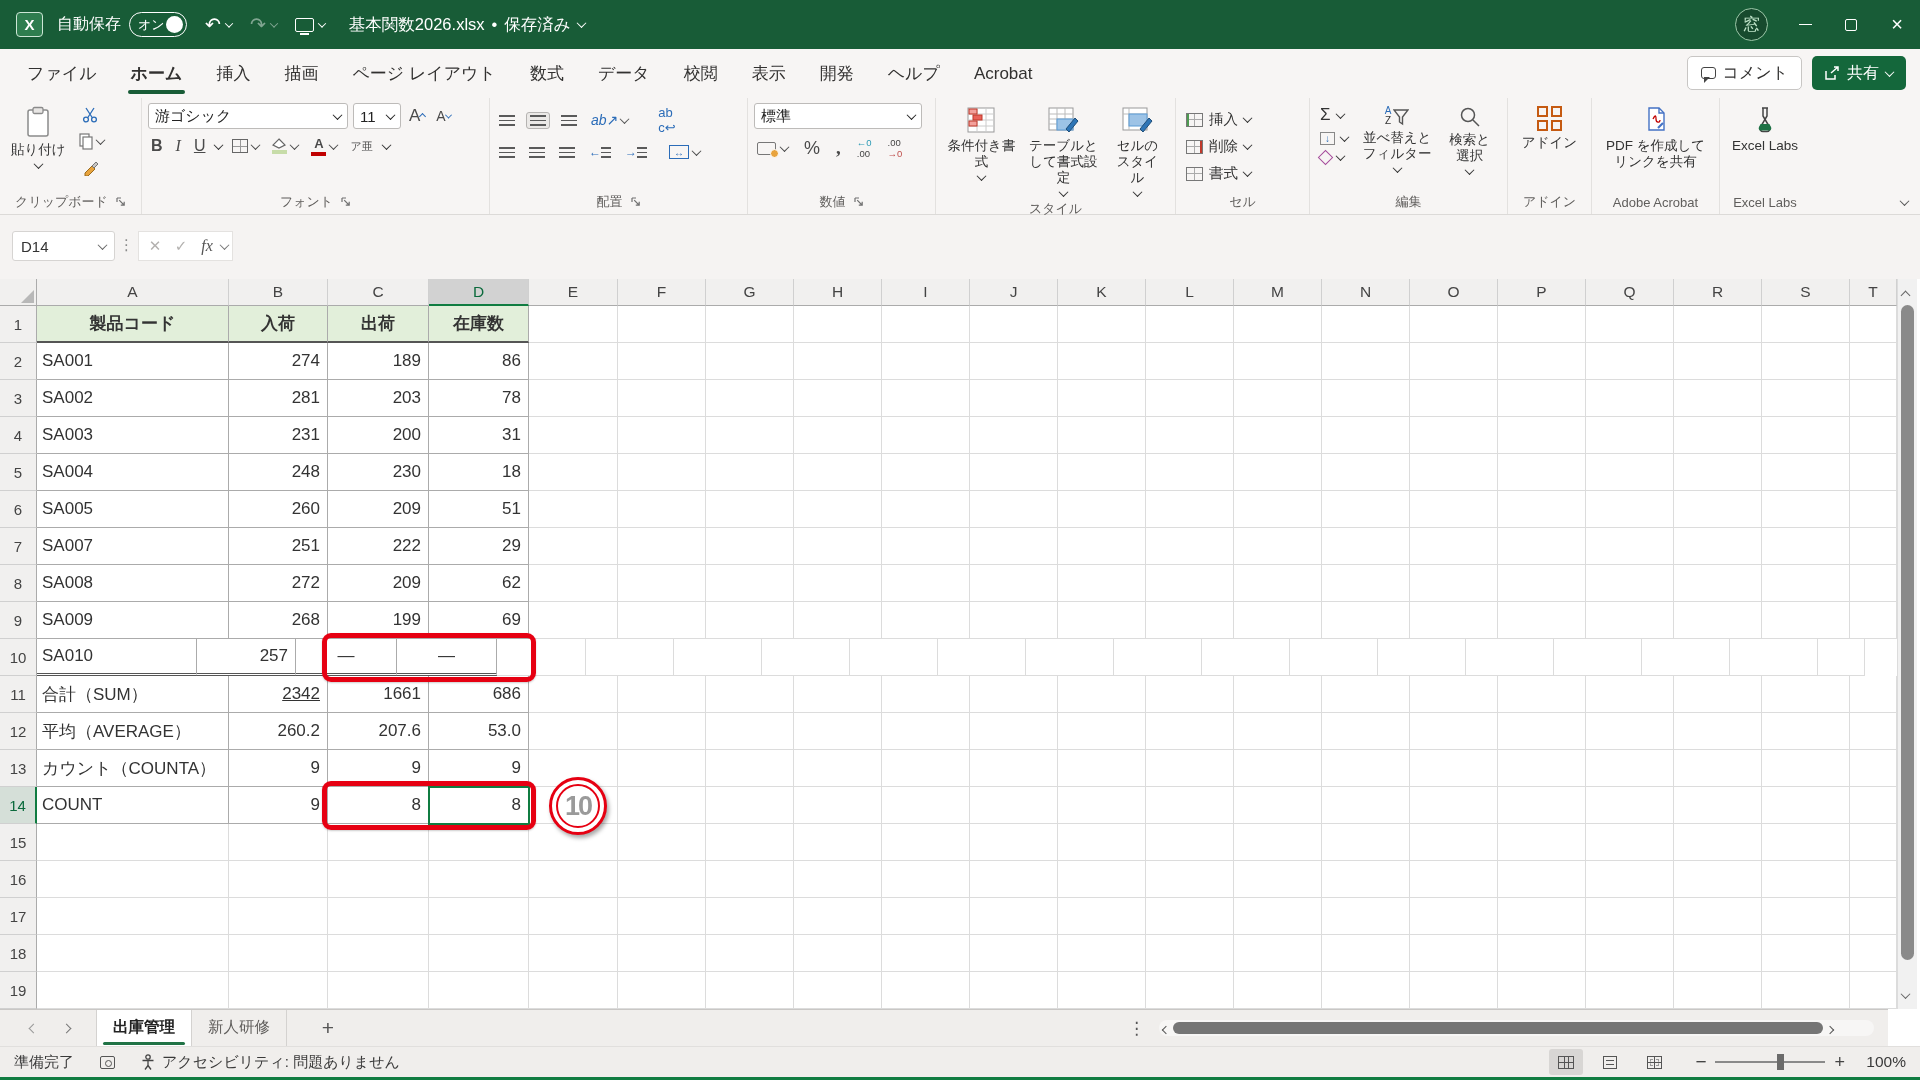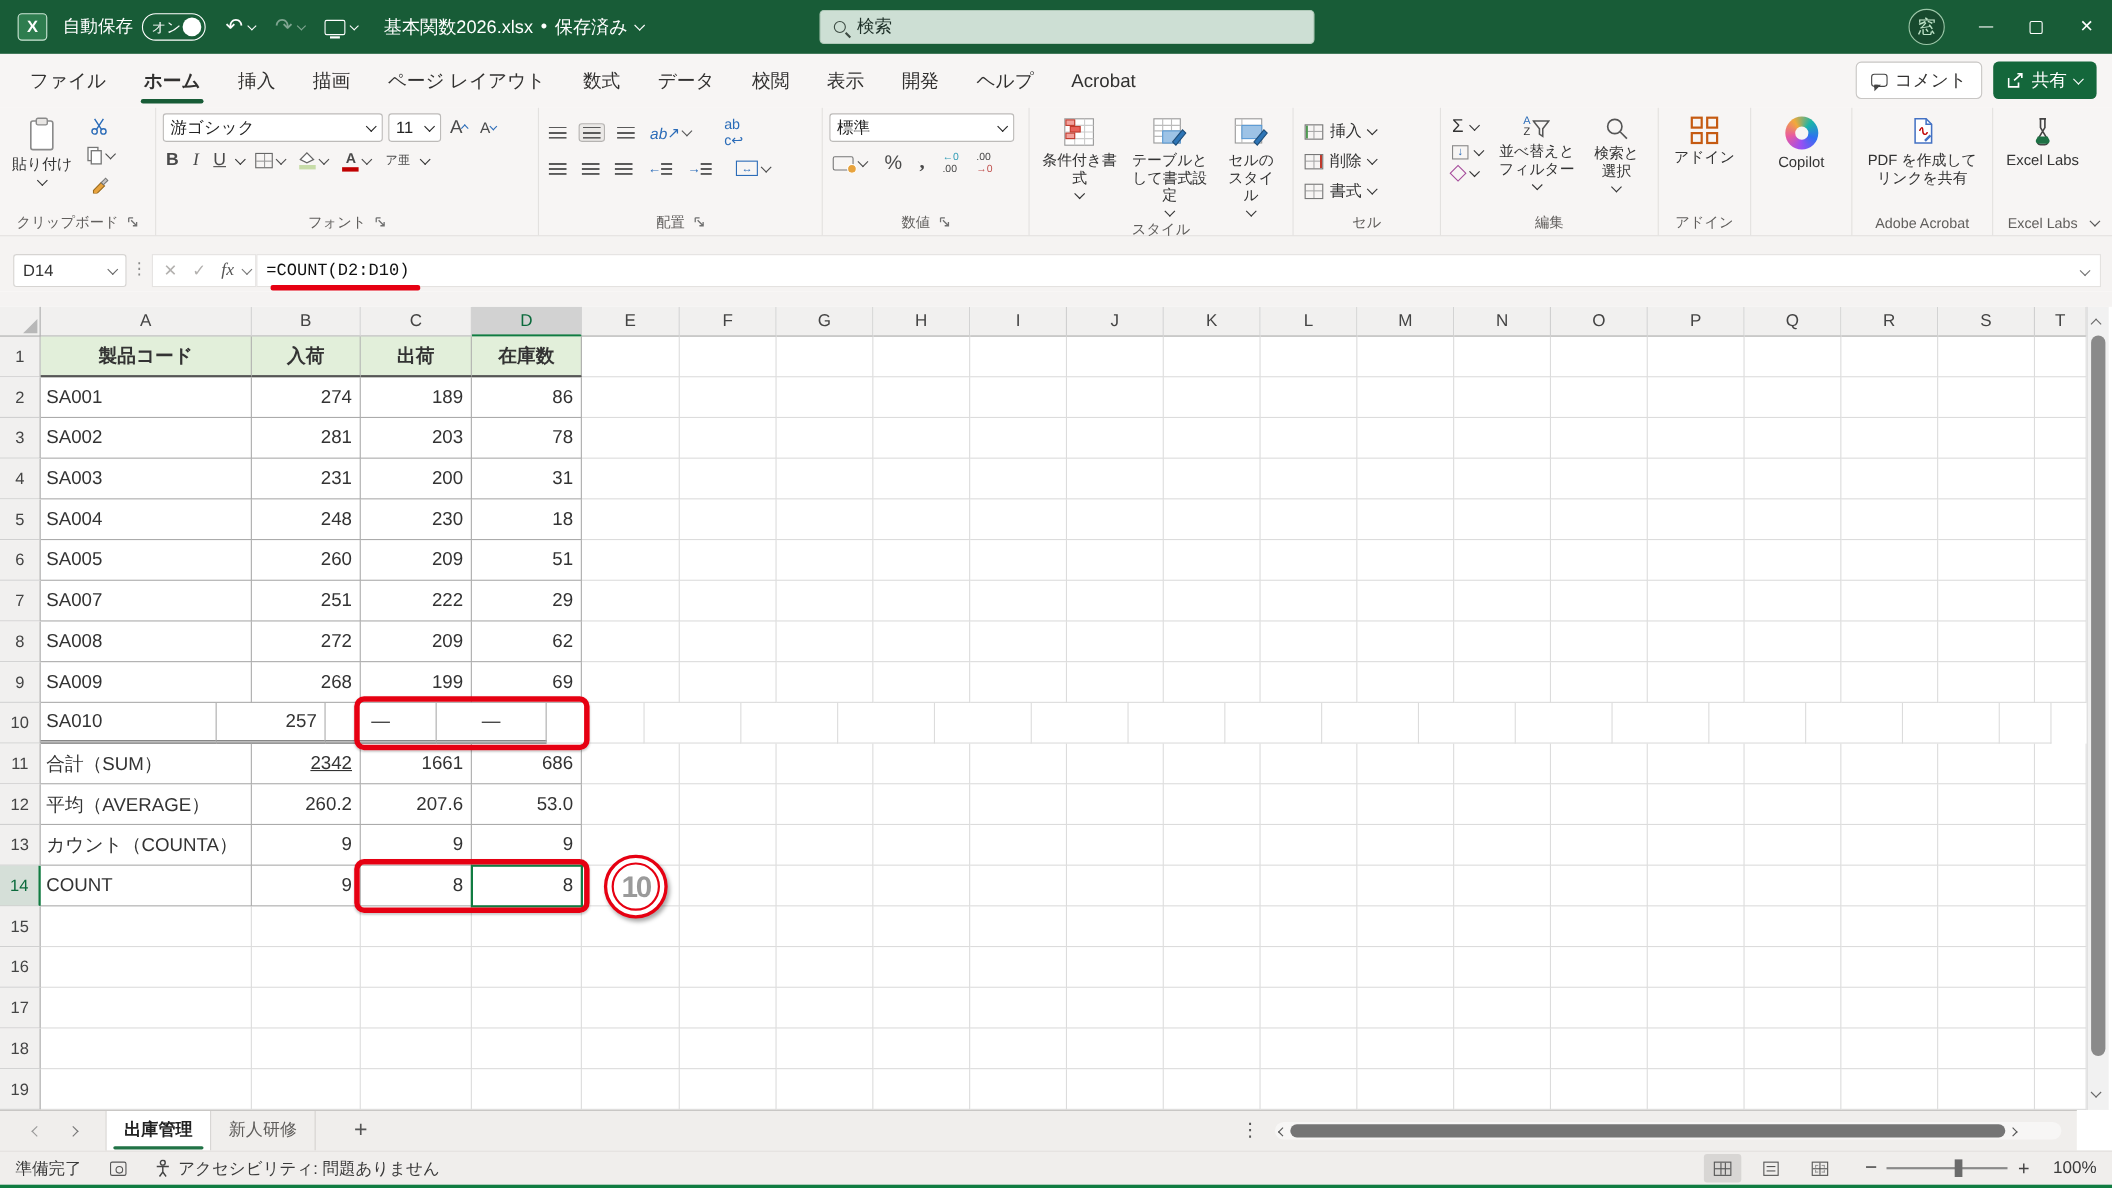--- a/index.html
+++ b/index.html
@@ -155,24 +155,20 @@
   <div class="tb-btn">
       <span class="monitor"></span>
       <span class="chev"></span>
     </div>
   <div class="filename">
     <span>基本関数2026.xlsx</span>
     <span>•</span>
     <span>保存済み</span>
     <span class="chev"></span>
   </div>
-  <div class="searchbox">
-    <span class="mag"></span>
-    <span>検索</span>
-  </div>
   <div class="tb-right">
     <div class="avatar">窓</div>
     <div class="winbtn">
         <span class="mini"></span>
       </div>
     <div class="winbtn">
         <span class="sq"></span>
       </div>
     <div class="winbtn">×</div>
   </div>
@@ -492,29 +488,20 @@
             <span></span>
           </span>
         <span>アドイン</span>
       </div>
     </div>
     <div class="rg-label">
         <span>アドイン</span>
       </div>
   </div>
 
-  <div class="rgroup" style="width:92px">
-    <div class="rg-body" style="justify-content:center">
-      <div class="bigbtn">
-        <span class="copilot"></span>
-        <span>Copilot</span>
-      </div>
-    </div>
-    <div class="rg-label"></div>
-  </div>
 
   <div class="rgroup" style="width:128px">
     <div class="rg-body" style="justify-content:center">
       <div class="bigbtn" style="width:116px">
         <svg width="26" height="28" viewBox="0 0 26 28">
             <path d="M6 2h10l5 5v17H6z" fill="#fff" stroke="#4472C4" stroke-width="1.4"></path>
             <path d="M16 2v5h5" fill="none" stroke="#4472C4" stroke-width="1.4"></path>
             <path d="M10 13c2-4 3-4 3 0s4 4 4 1" fill="none" stroke="#C00000" stroke-width="1.3"></path>
             <path d="M15 22l5-5" stroke="#4472C4" stroke-width="2.2"></path>
           </svg>
@@ -548,25 +535,20 @@
   <div class="namebox">
       <span>D14</span>
       <span class="chev" style="color:#666"></span>
     </div>
   <div class="fdots">⋮</div>
   <div class="fbtns">
     <span class="fbtn">✕</span>
     <span class="fbtn">✓</span>
     <span class="fbtn fx">fx</span>
     <span class="chev" style="color:#777"></span>
-  </div>
-  <div class="finput">
-    <span>=COUNT(D2:D10)</span>
-    <span class="f-underline"></span>
-    <span class="chev" style="color:#777;position:absolute;right:10px;top:12px"></span>
   </div>
 </div>
 <div class="spacer"></div>
 
 <div class="gridwrap">
   <div class="colheads" id="colheads">
       <div class="corner"></div>
       <div class="colhead" style="width: 192px;">A</div>
       <div class="colhead" style="width: 99px;">B</div>
       <div class="colhead" style="width: 101px;">C</div>

